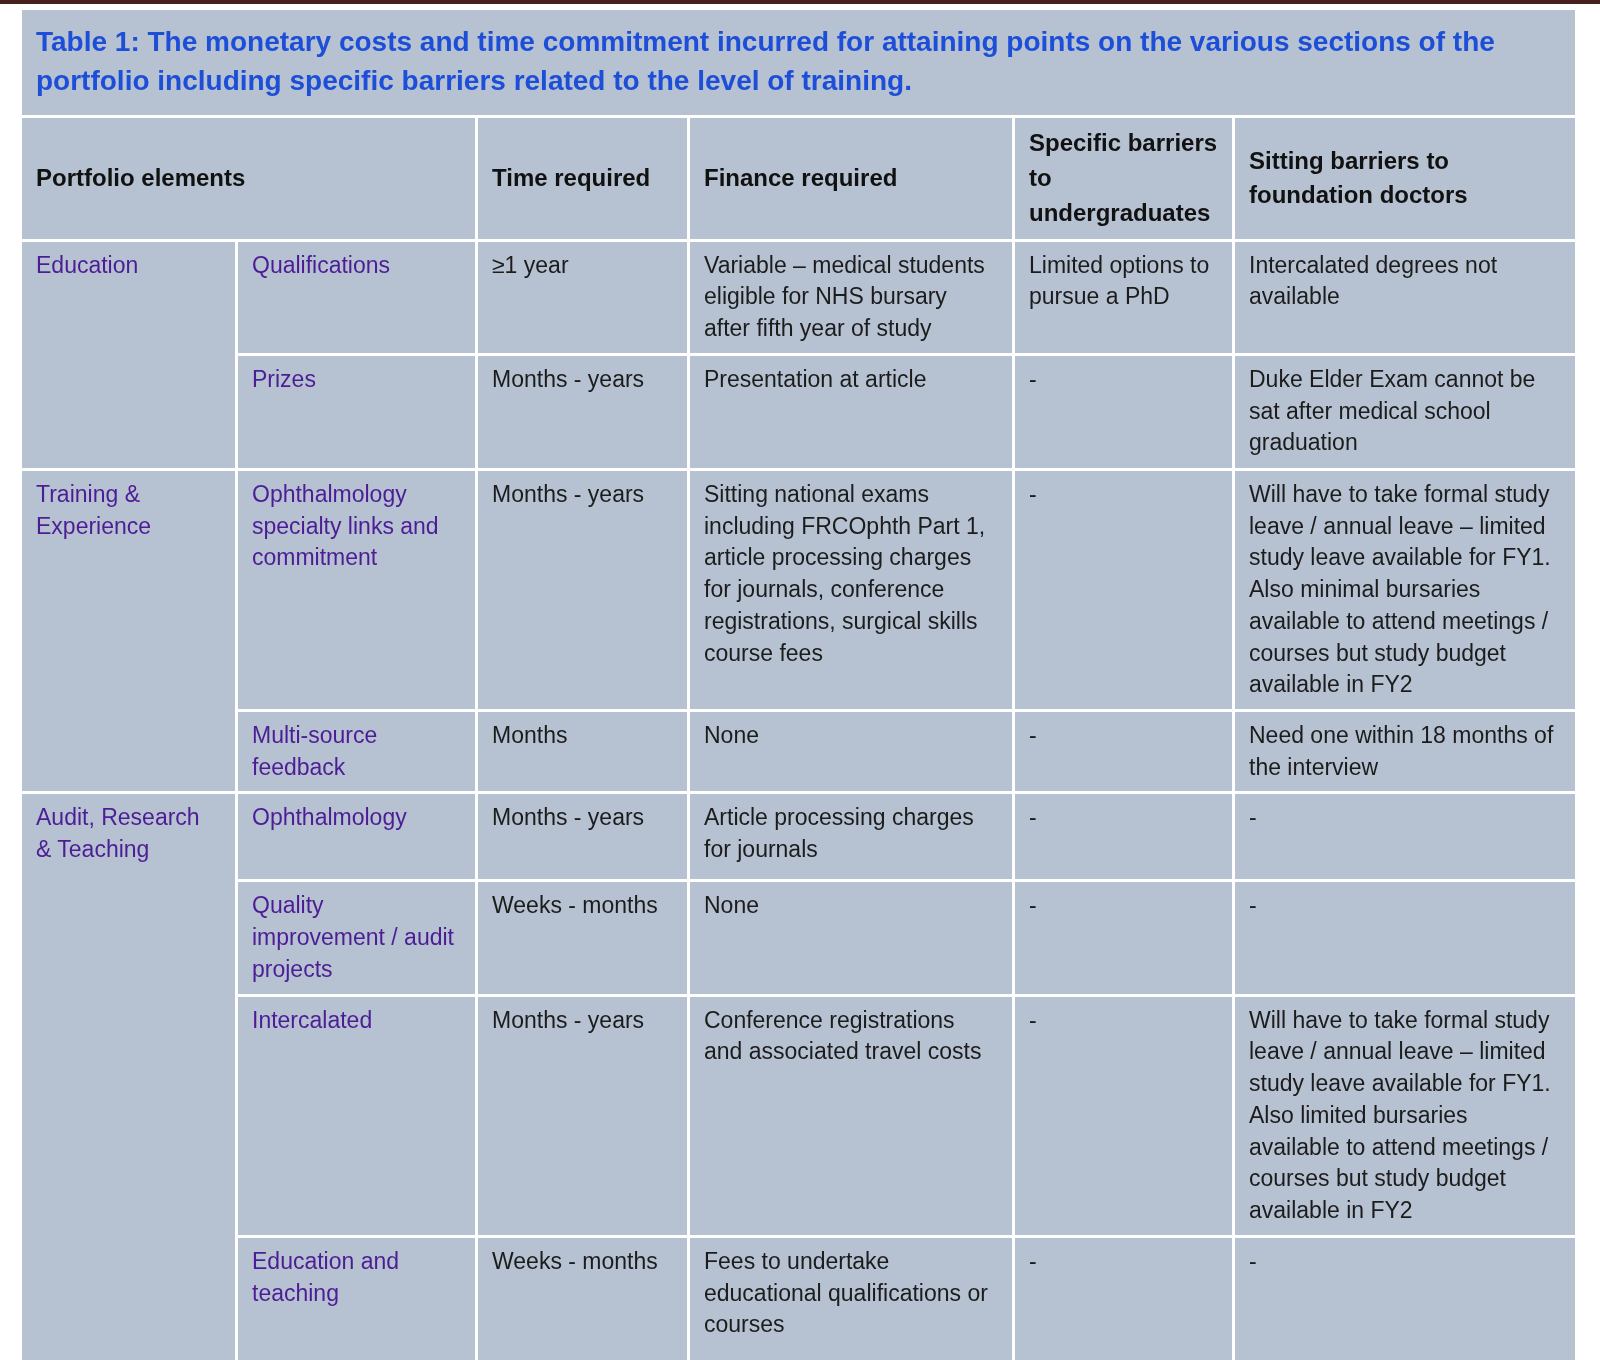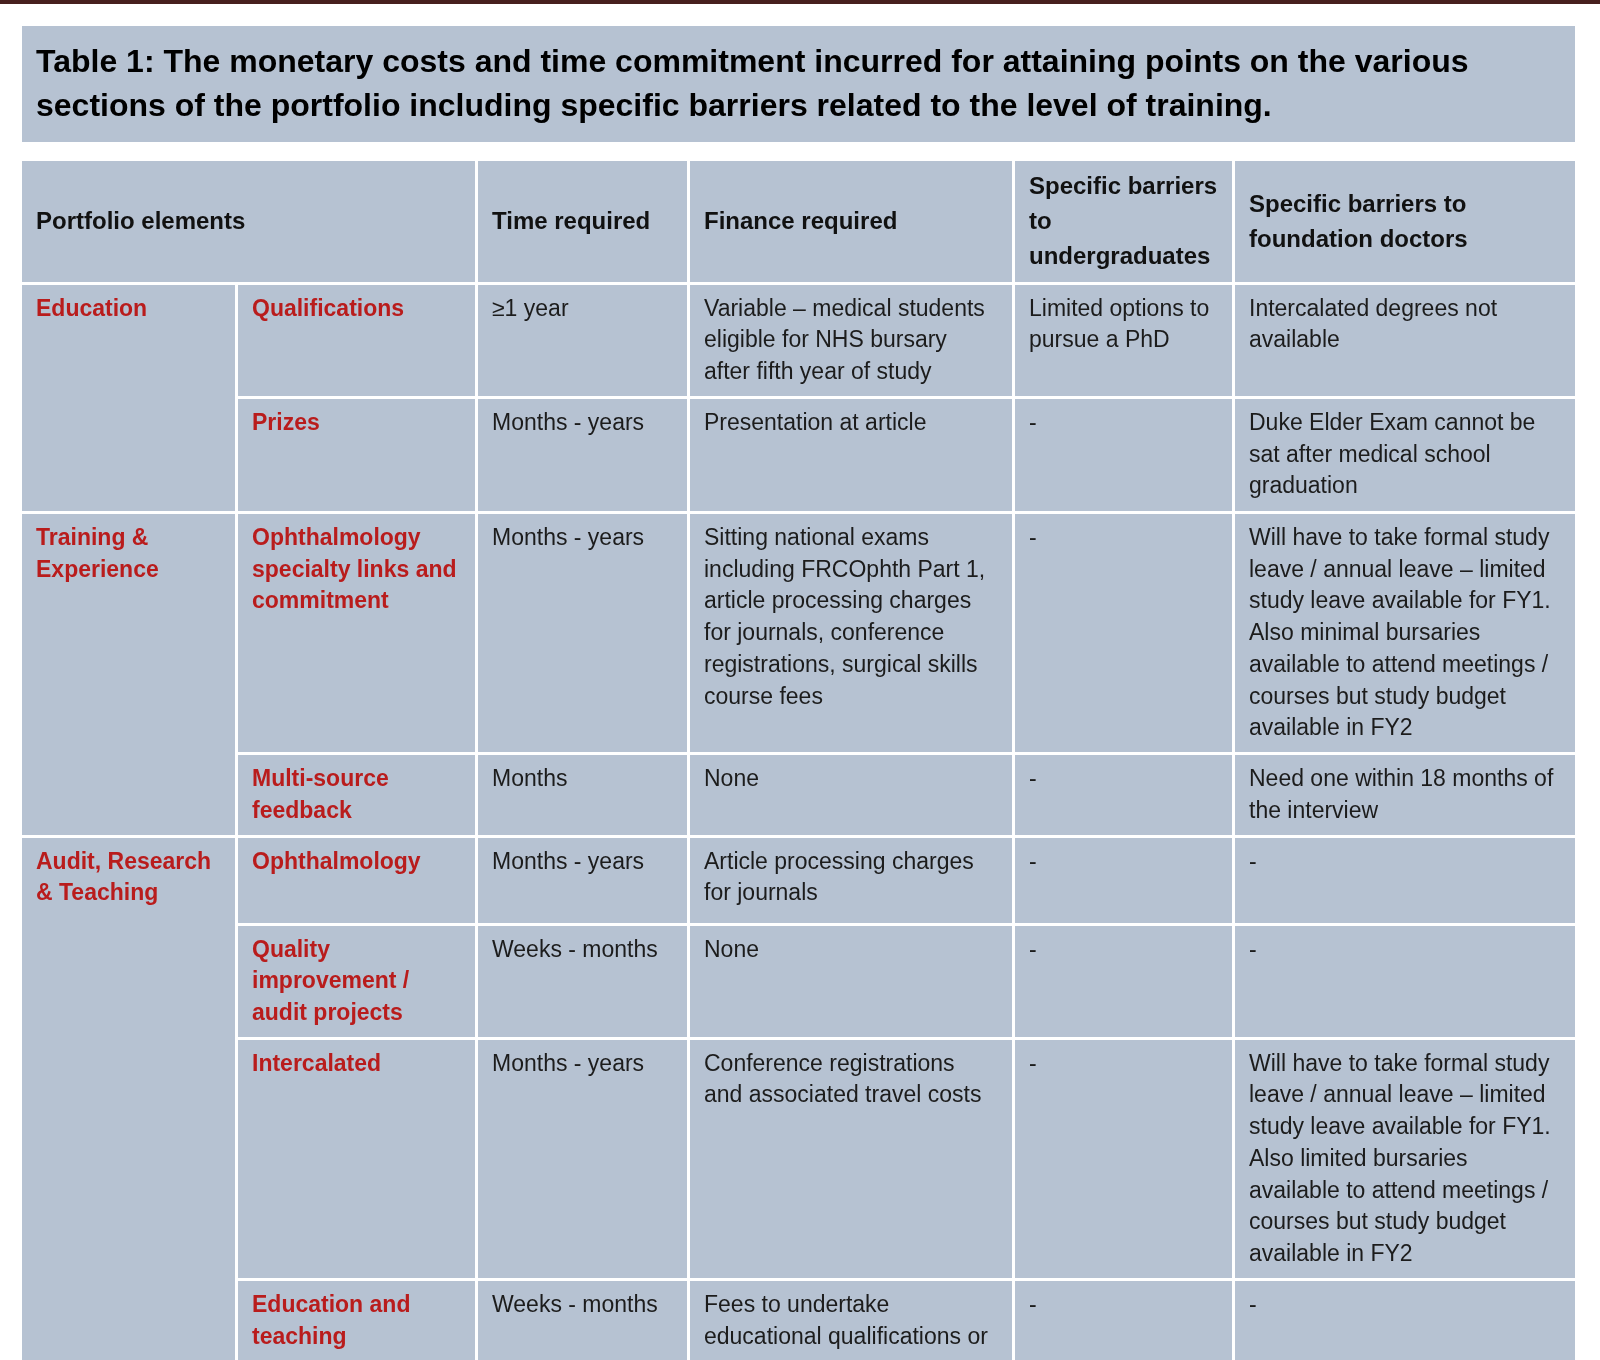--- a/index.html
+++ b/index.html
@@ -10,43 +10,43 @@
     color:#1c1c1c;
     overflow:hidden;
   }
   .top-strip {
     position:absolute; top:0; left:0; width:1600px; height:4px;
     background:#47201e;
   }
   .table-wrap { position:absolute; left:19px; top:10px; width:1559px; }
   .table-title {
     background:#b6c2d2;
-    margin:16px 3px;
+    margin:0 3px;
     padding:13px 16px 15px 14px;
-    font-size:32px; font-weight:bold; line-height:1.38;
-    color:#000000;
+    font-size:28px; font-weight:bold; line-height:1.38;
+    color:#1d4ed8;
   }
   table.portfolio {
     border-collapse:separate; border-spacing:3px;
     table-layout:fixed; width:1559px;
   }
   table.portfolio th, table.portfolio td {
     background:#b6c2d2;
     box-sizing:border-box;
     padding:8px 14px;
     font-size:23px; line-height:1.38;
     text-align:left; vertical-align:top;
     overflow:hidden;
   }
   table.portfolio th {
     font-weight:bold; vertical-align:middle;
     font-size:24px; line-height:1.45; color:#111111;
   }
   td.section-cell, td.element-cell {
-    font-weight:bold; vertical-align:middle; color:#b91c1c;
+    font-weight:normal; vertical-align:middle; color:#4c1d95;
     line-height:1.45;
   }
   td.body-cell { padding-top:10px; }
 </style>
 </head>
 <body>
 
 <div class="top-strip"></div>
 
 <div class="table-wrap">
@@ -61,21 +61,21 @@
         <col style="width:217px">
         <col style="width:340px">
     </colgroup>
 
     <tbody>
         <tr style="height:113px">
       <th colspan="2">Portfolio elements</th>
       <th>Time required</th>
       <th>Finance required</th>
       <th>Specific barriers to undergraduates</th>
-      <th>Specific barriers to foundation doctors</th>
+      <th>Sitting barriers to foundation doctors</th>
     </tr>
 
     <tr style="height:110px">
       <td rowspan="2" class="section-cell">Education</td>
       <td class="element-cell">Qualifications</td>
       <td class="body-cell">≥1 year</td>
       <td class="body-cell">Variable – medical students eligible for NHS bursary after fifth year of study</td>
       <td class="body-cell">Limited options to pursue a PhD</td>
       <td class="body-cell">Intercalated degrees not available</td>
     </tr>

